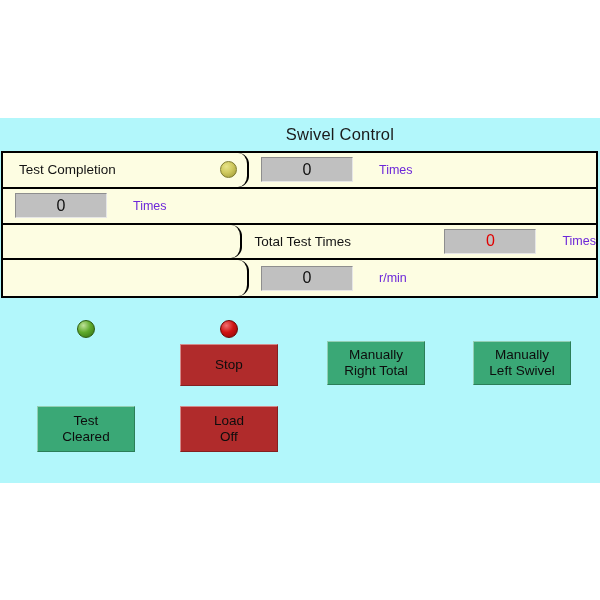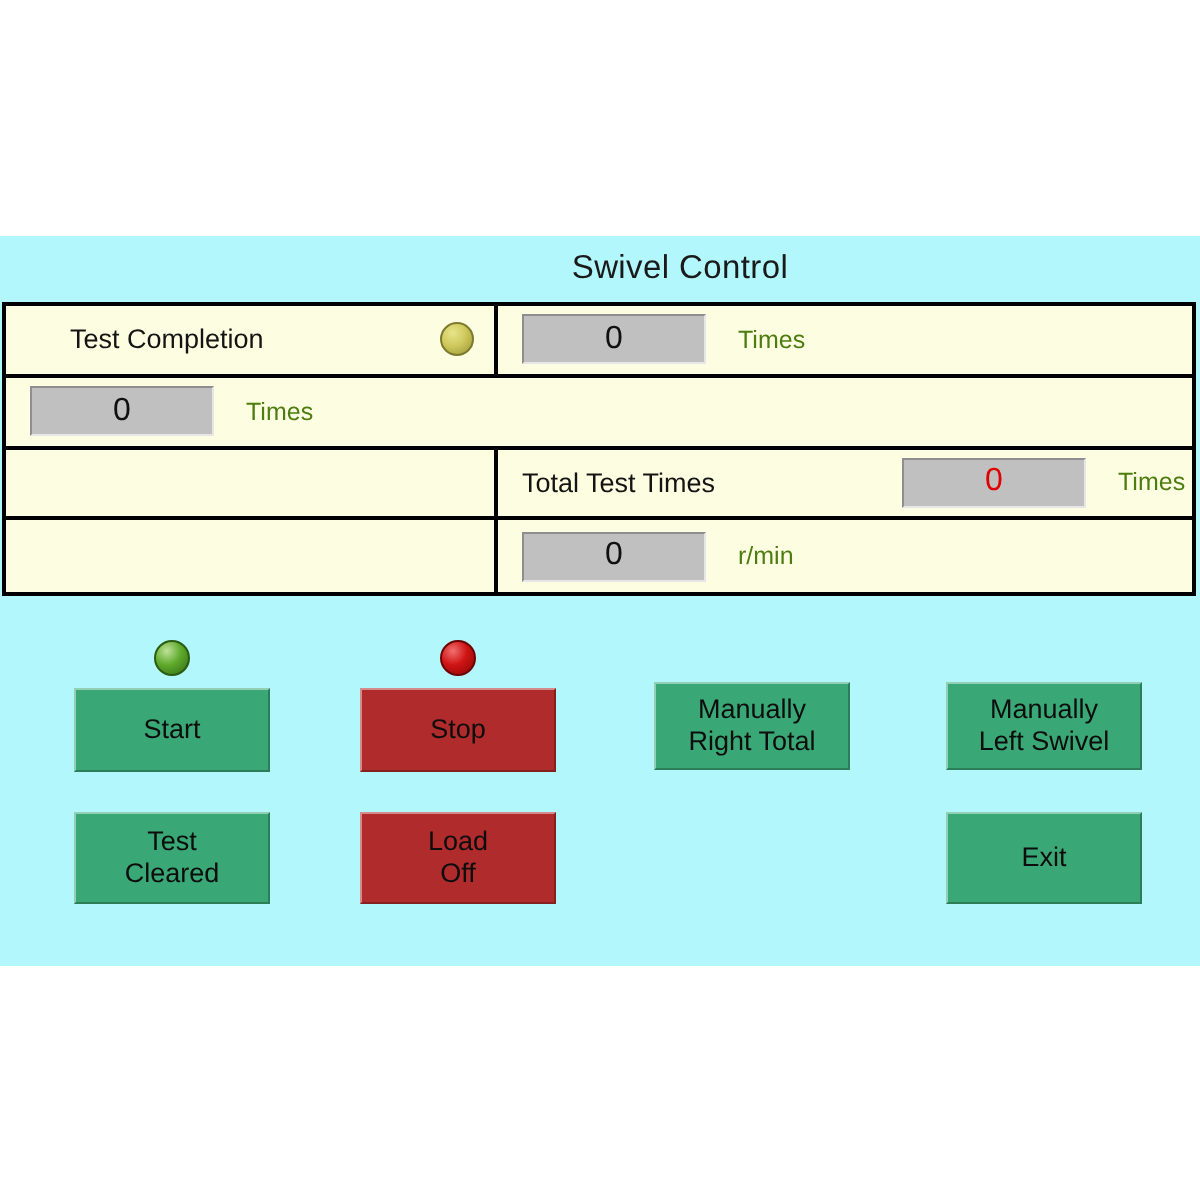--- a/index.html
+++ b/index.html
@@ -67,24 +67,25 @@
     border-bottom: 2px solid #000000;
   }
   .trow:last-child { border-bottom: none; }
 
   .cell-left {
     width: 246px;
     box-sizing: border-box;
     border-right: 2px solid #000000;
     display: flex;
     align-items: center;
-    padding-left: 32px;
+    padding-left: 16px;
     padding-right: 10px;
     background: #fdfde2;
     position: relative;
+    border-radius: 11px;
   }
   .cell-left .lbl {
     font-size: 13.5px;
     color: #141414;
     flex: 1 1 auto;
     white-space: nowrap;
   }
   .cell-right {
     flex: 1 1 auto;
     box-sizing: border-box;
@@ -112,22 +113,22 @@
     align-items: center;
     justify-content: center;
     font-size: 16px;
     color: #101010;
     box-sizing: border-box;
   }
   .valuebox.red { color: #e00000; }
 
   .unit {
     font-size: 12.5px;
-    color: #4d7c0f;
-    margin-left: 16px;
+    color: #6d28d9;
+    margin-left: 26px;
     white-space: nowrap;
   }
 
   
   .lamp {
     width: 17px;
     height: 17px;
     border-radius: 50%;
     box-sizing: border-box;
     flex: 0 0 auto;
@@ -227,23 +228,20 @@
           <span class="valuebox">0</span>
           <span class="unit">r/min</span>
         </div>
       </div>
 
     </div>
 
     <div class="lamp-btn lamp-green" style="left:77px; top:202px;"></div>
     <div class="lamp-btn lamp-red-big" style="left:220px; top:202px;"></div>
 
-    <div class="btn btn-green" style="left:37px; top:226px; width:98px; height:42px;">
-      <span>Start</span>
-    </div>
 
     <div class="btn btn-red" style="left:180px; top:226px; width:98px; height:42px;text-align:center;">
       <span>Stop</span>
     </div>
 
     <div class="btn btn-green" style="left:327px; top:223px; width:98px; height:44px;">
       <span><span>Manually</span><br><span>Right Total</span></span>
     </div>
 
     <div class="btn btn-green" style="left:473px; top:223px; width:98px; height:44px;">
@@ -251,18 +249,15 @@
     </div>
 
     <div class="btn btn-green" style="left:37px; top:288px; width:98px; height:46px;">
       <span><span>Test</span><br><span>Cleared</span></span>
     </div>
 
     <div class="btn btn-red" style="left:180px; top:288px; width:98px; height:46px;text-align:center;">
       <span><span>Load</span><br><span>Off</span></span>
     </div>
 
-    <div class="btn btn-green" style="left:473px; top:288px; width:98px; height:46px;">
-      <span>Exit</span>
-    </div>
 
   </div>
 </div>
 
 </body></html>

